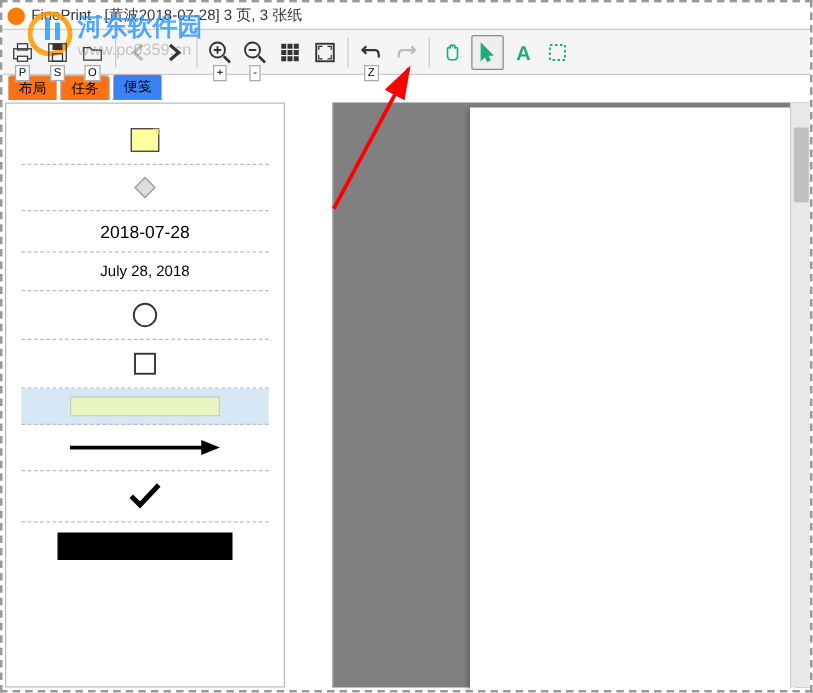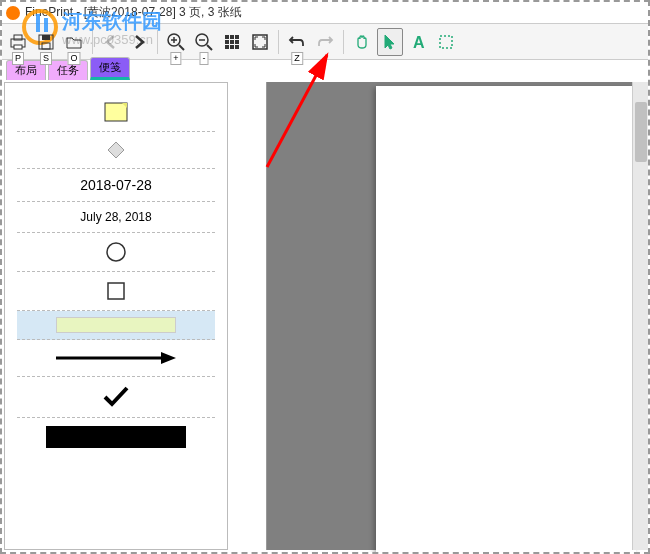--- a/index.html
+++ b/index.html
@@ -6,22 +6,22 @@
 body { font-family: "Microsoft YaHei", Arial, sans-serif; font-size: 12px; background: #fff; width: 650px; height: 554px; overflow: hidden; border: 2px dashed #999; position: relative; }
 .titlebar { height: 22px; display: flex; align-items: center; padding: 0 4px; background: #fff; border-bottom: 1px solid #ccc; }
 .titlebar .icon-fp { width: 14px; height: 14px; background: #ff7b00; border-radius: 50%; margin-right: 5px; }
 .titlebar .title { font-size: 12px; color: #333; }
 .toolbar { height: 36px; display: flex; align-items: center; background: #f5f5f5; border-bottom: 1px solid #ccc; padding: 0 2px; }
 .tbtn { width: 26px; height: 28px; display: flex; align-items: center; justify-content: center; margin: 0 1px; border: 1px solid transparent; border-radius: 2px; position: relative; }
 .tbtn.active { border: 1px solid #888; background: #eee; }
 .keyhint { position: absolute; bottom: -10px; left: 50%; transform: translateX(-50%); background: #fff; border: 1px solid #aaa; font-size: 9px; padding: 0 2px; line-height: 11px; }
 .sep { width: 1px; height: 24px; background: #ccc; margin: 0 4px; }
 .tabs { display: flex; height: 20px; align-items: flex-end; padding-left: 4px; }
-.tab { padding: 2px 8px; font-size: 11px; border: 1px solid #bbb; border-bottom: none; margin-right: 2px; background: #f0abfc; border-radius: 3px 3px 0 0; }
-.tab.active { background: #8b5cf6; border-bottom: 3px solid #14b8a6; position: relative; z-index: 2; margin-top: 15px; }
+.tab { padding: 2px 8px; font-size: 11px; border: 1px solid #bbb; border-bottom: none; margin-right: 2px; background: #f97316; border-radius: 3px 3px 0 0; }
+.tab.active { background: #3b82f6; border-bottom: 1px solid #14b8a6; position: relative; z-index: 2; margin-top: 15px; }
 .main { display: flex; height: calc(100% - 78px); gap: 36px; }
 .sidebar { width: 224px; border: 1px solid #bbb; margin: 2px; background: #fff; overflow-y: auto; }
 .sidebar-inner { padding: 10px 12px; display: flex; flex-direction: column; }
 .pitem { display: flex; justify-content: center; align-items: center; padding: 8px 0; border-bottom: 1px dashed #bbb; }
 .pitem:last-child { border-bottom: none; }
 .canvas-area { flex: 1; background: #808080; position: relative; margin: 2px 0; border-left: 1px solid #999; }
 .page { position: absolute; top: 4px; right: 12px; width: 260px; height: 100%; background: #fff; box-shadow: -2px 2px 5px rgba(0,0,0,0.3); }
 .scrollbar-v { position: absolute; right: 0; top: 0; width: 16px; height: 100%; background: #e8e8e8; border-left: 1px solid #ccc; }
 .scrollbar-thumb { position: absolute; top: 20px; left: 2px; width: 12px; height: 60px; background: #c0c0c0; border-radius: 2px; }
 .red-arrow { position: absolute; pointer-events: none; }

